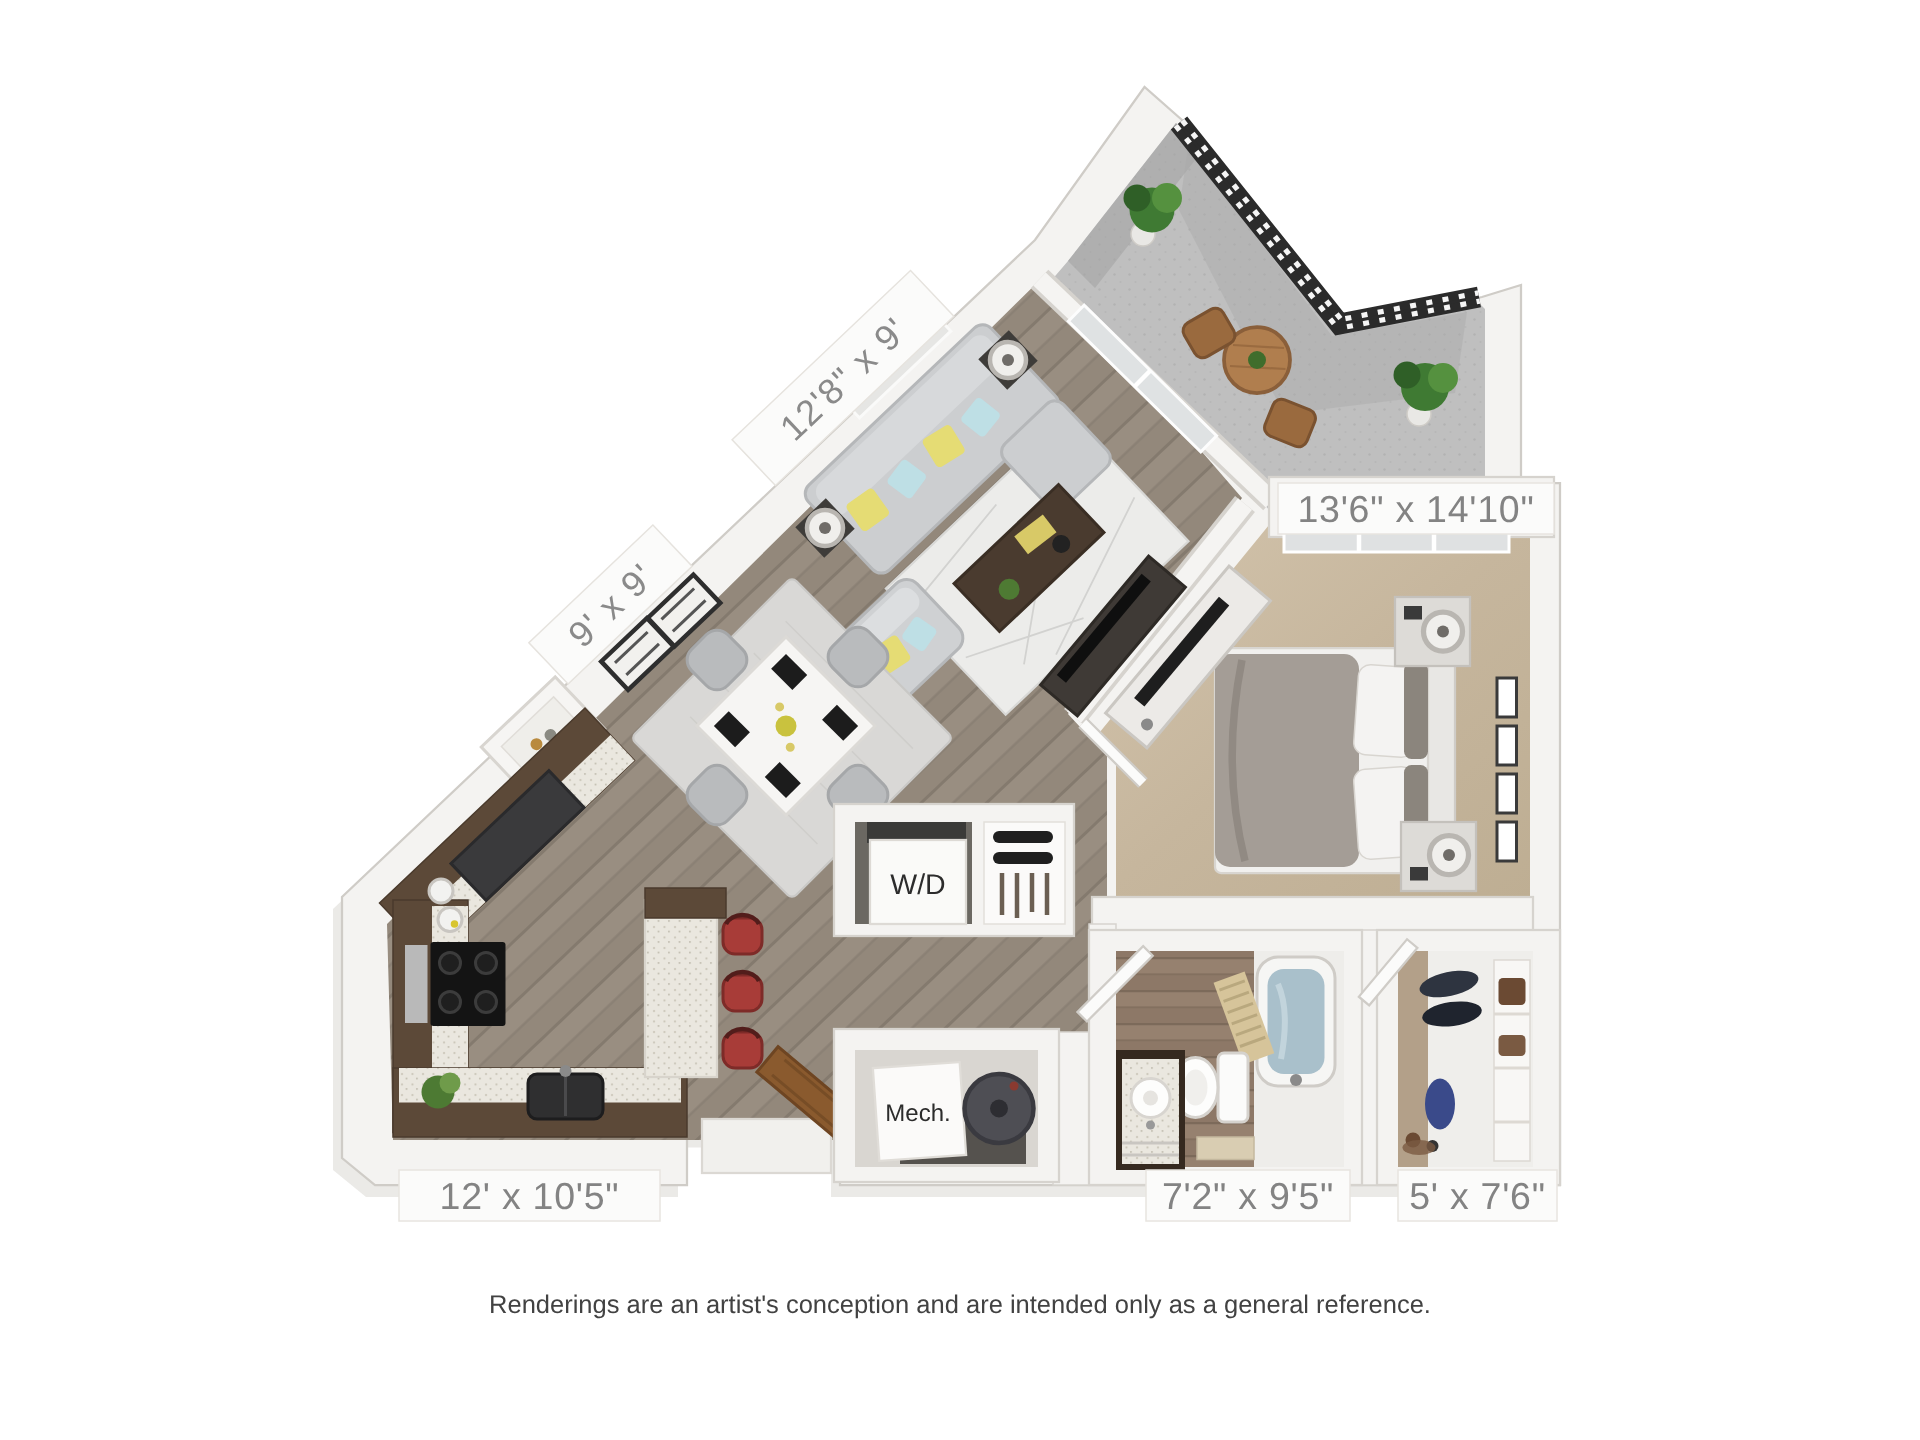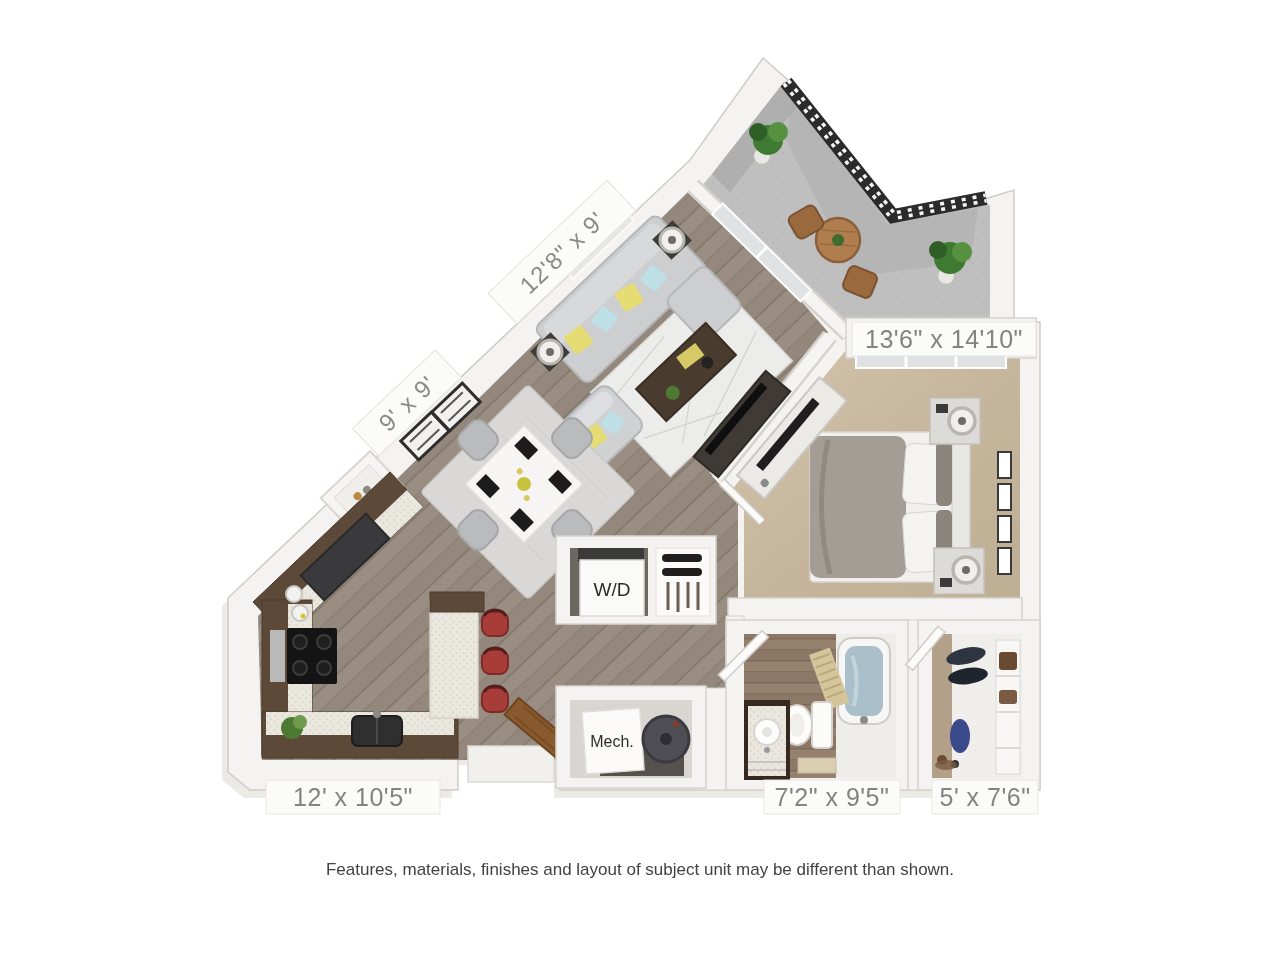--- a/index.html
+++ b/index.html
@@ -426,15 +426,15 @@
     </g>
     <g>
       <rect x="932" y="780" width="106" height="34" fill="#fbfbfa" stroke="#e8e5e0"></rect>
       <text x="985" y="806" text-anchor="middle" class="dim-label">5' x 7'6"</text>
     </g>
   </g>
 </svg>
 </div>
 
 <div class="disclaimer">
-  <p>Features, materials, finishes and layout of subject unit may be different than shown.</p>
+  <p>Renderings are an artist's conception and are intended only as a general reference.</p>
 </div>
 </div>
 
 </body></html>

